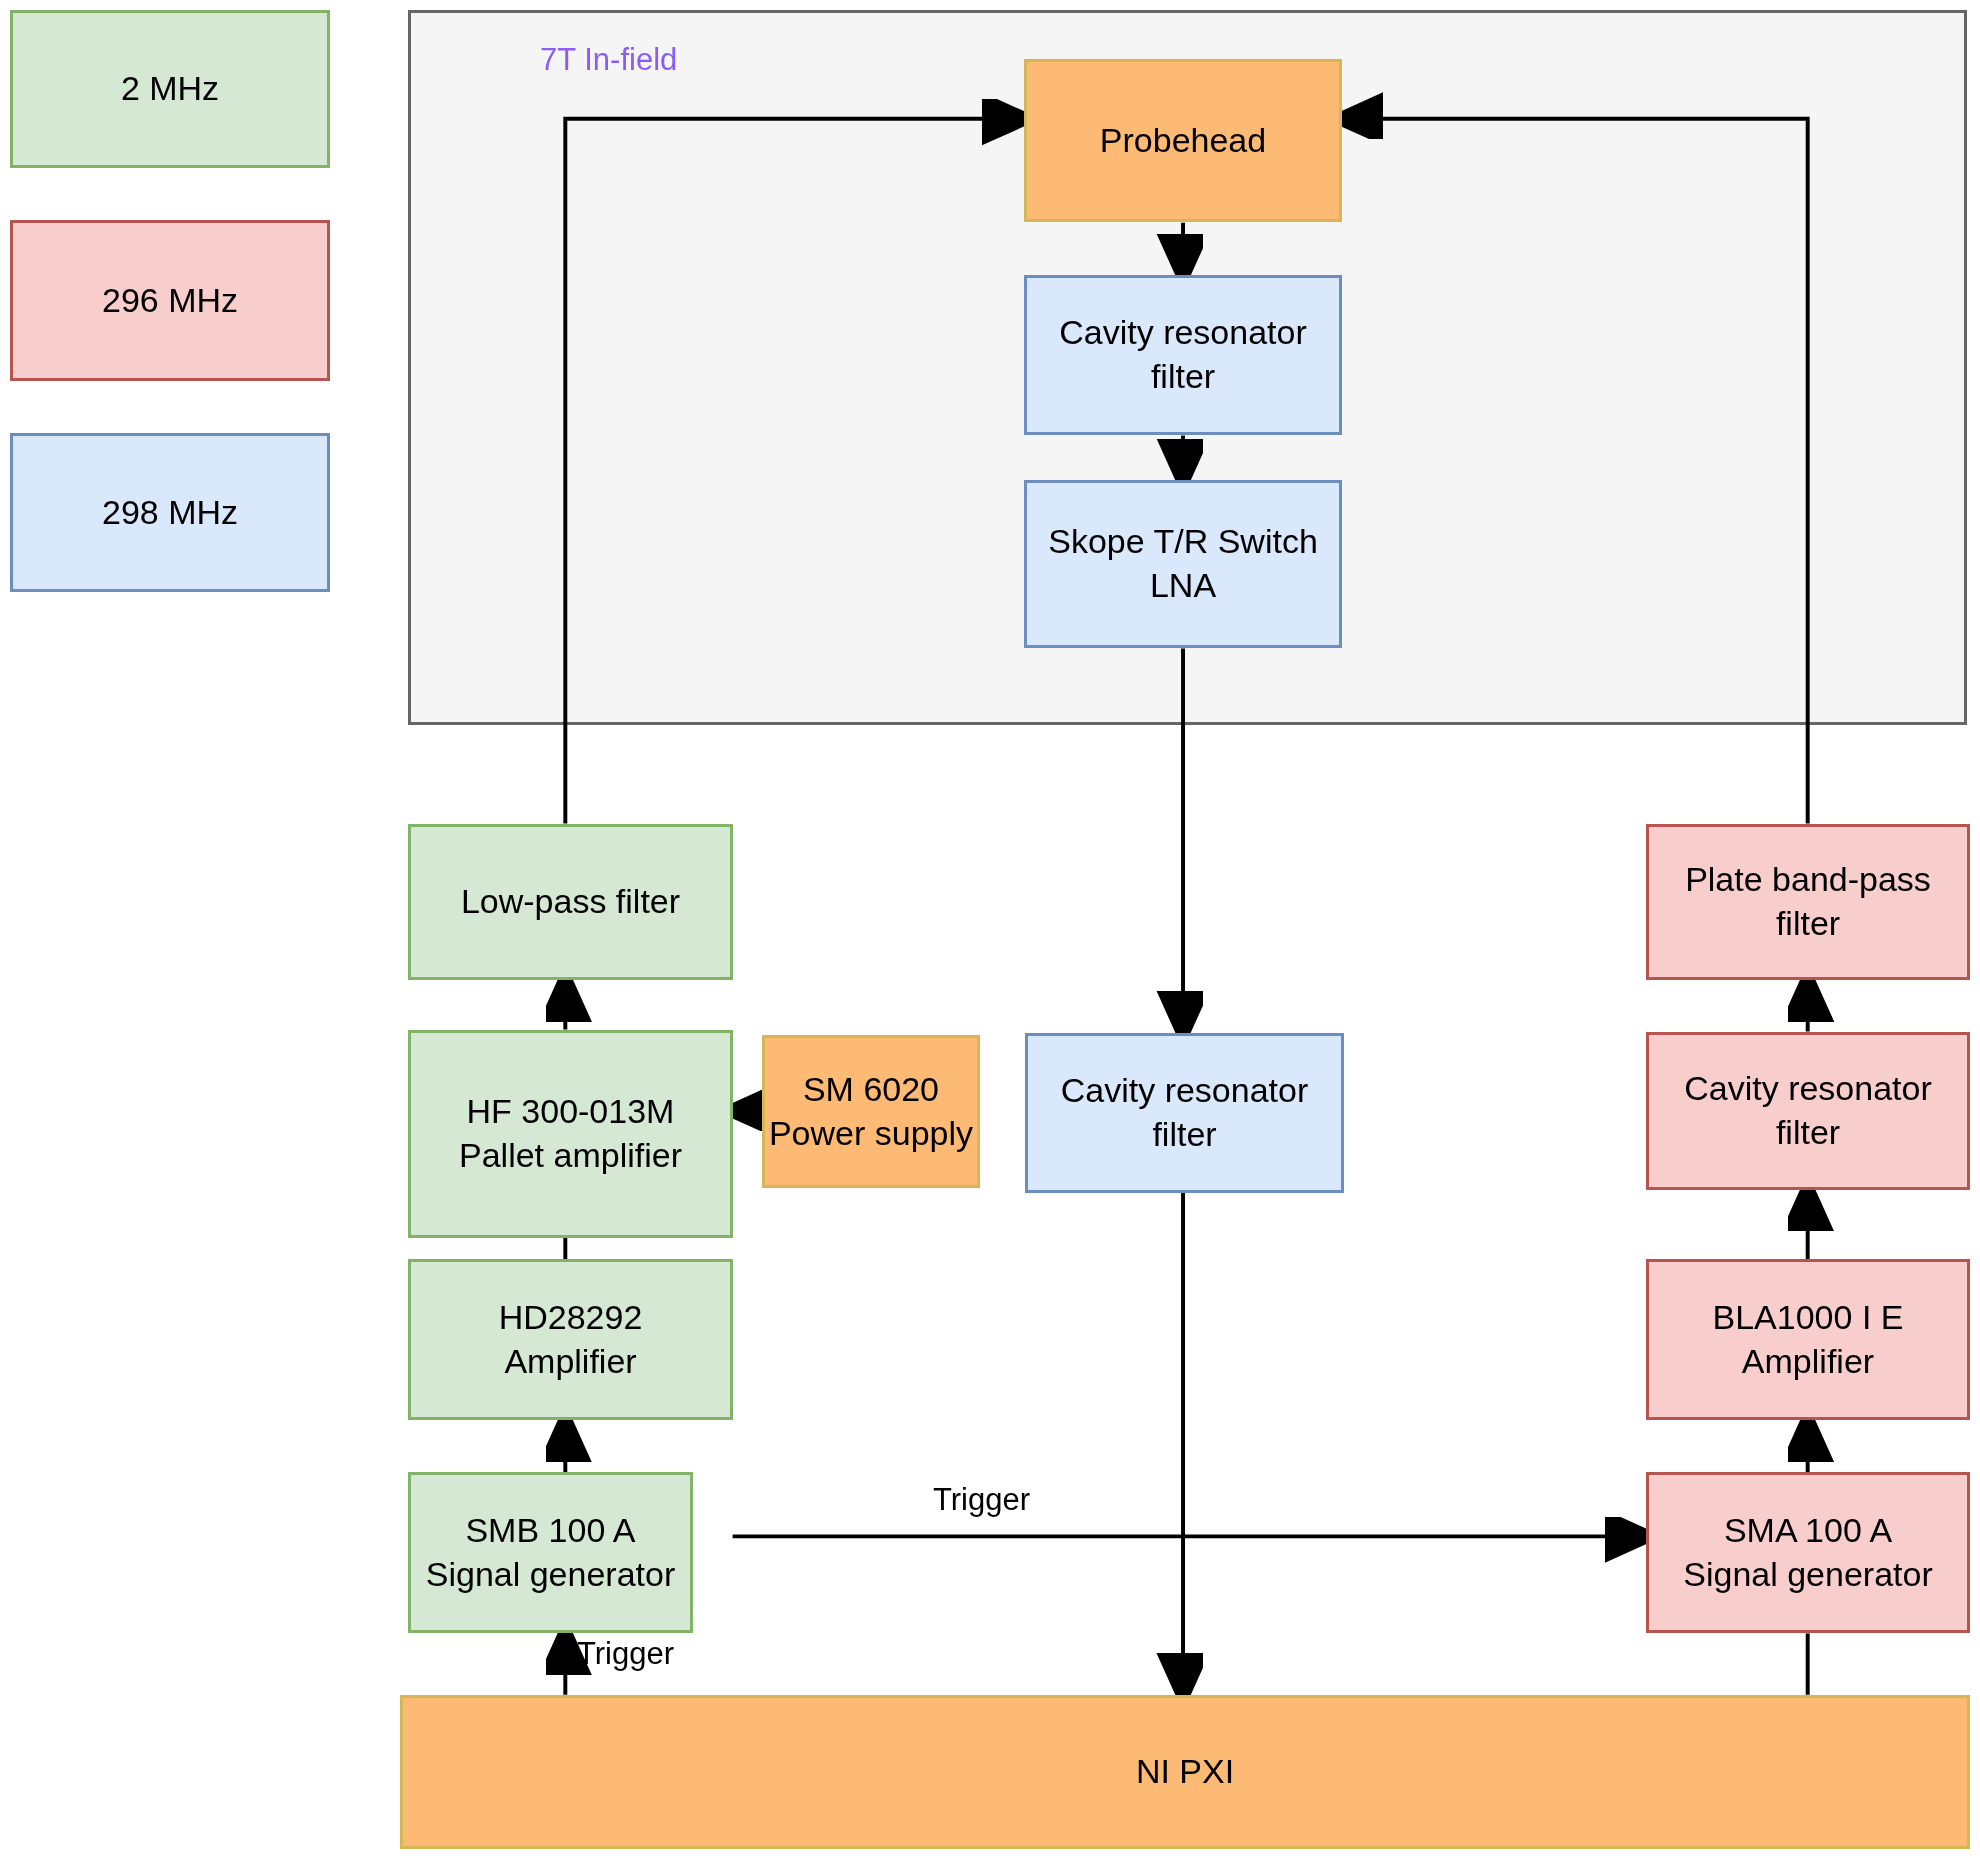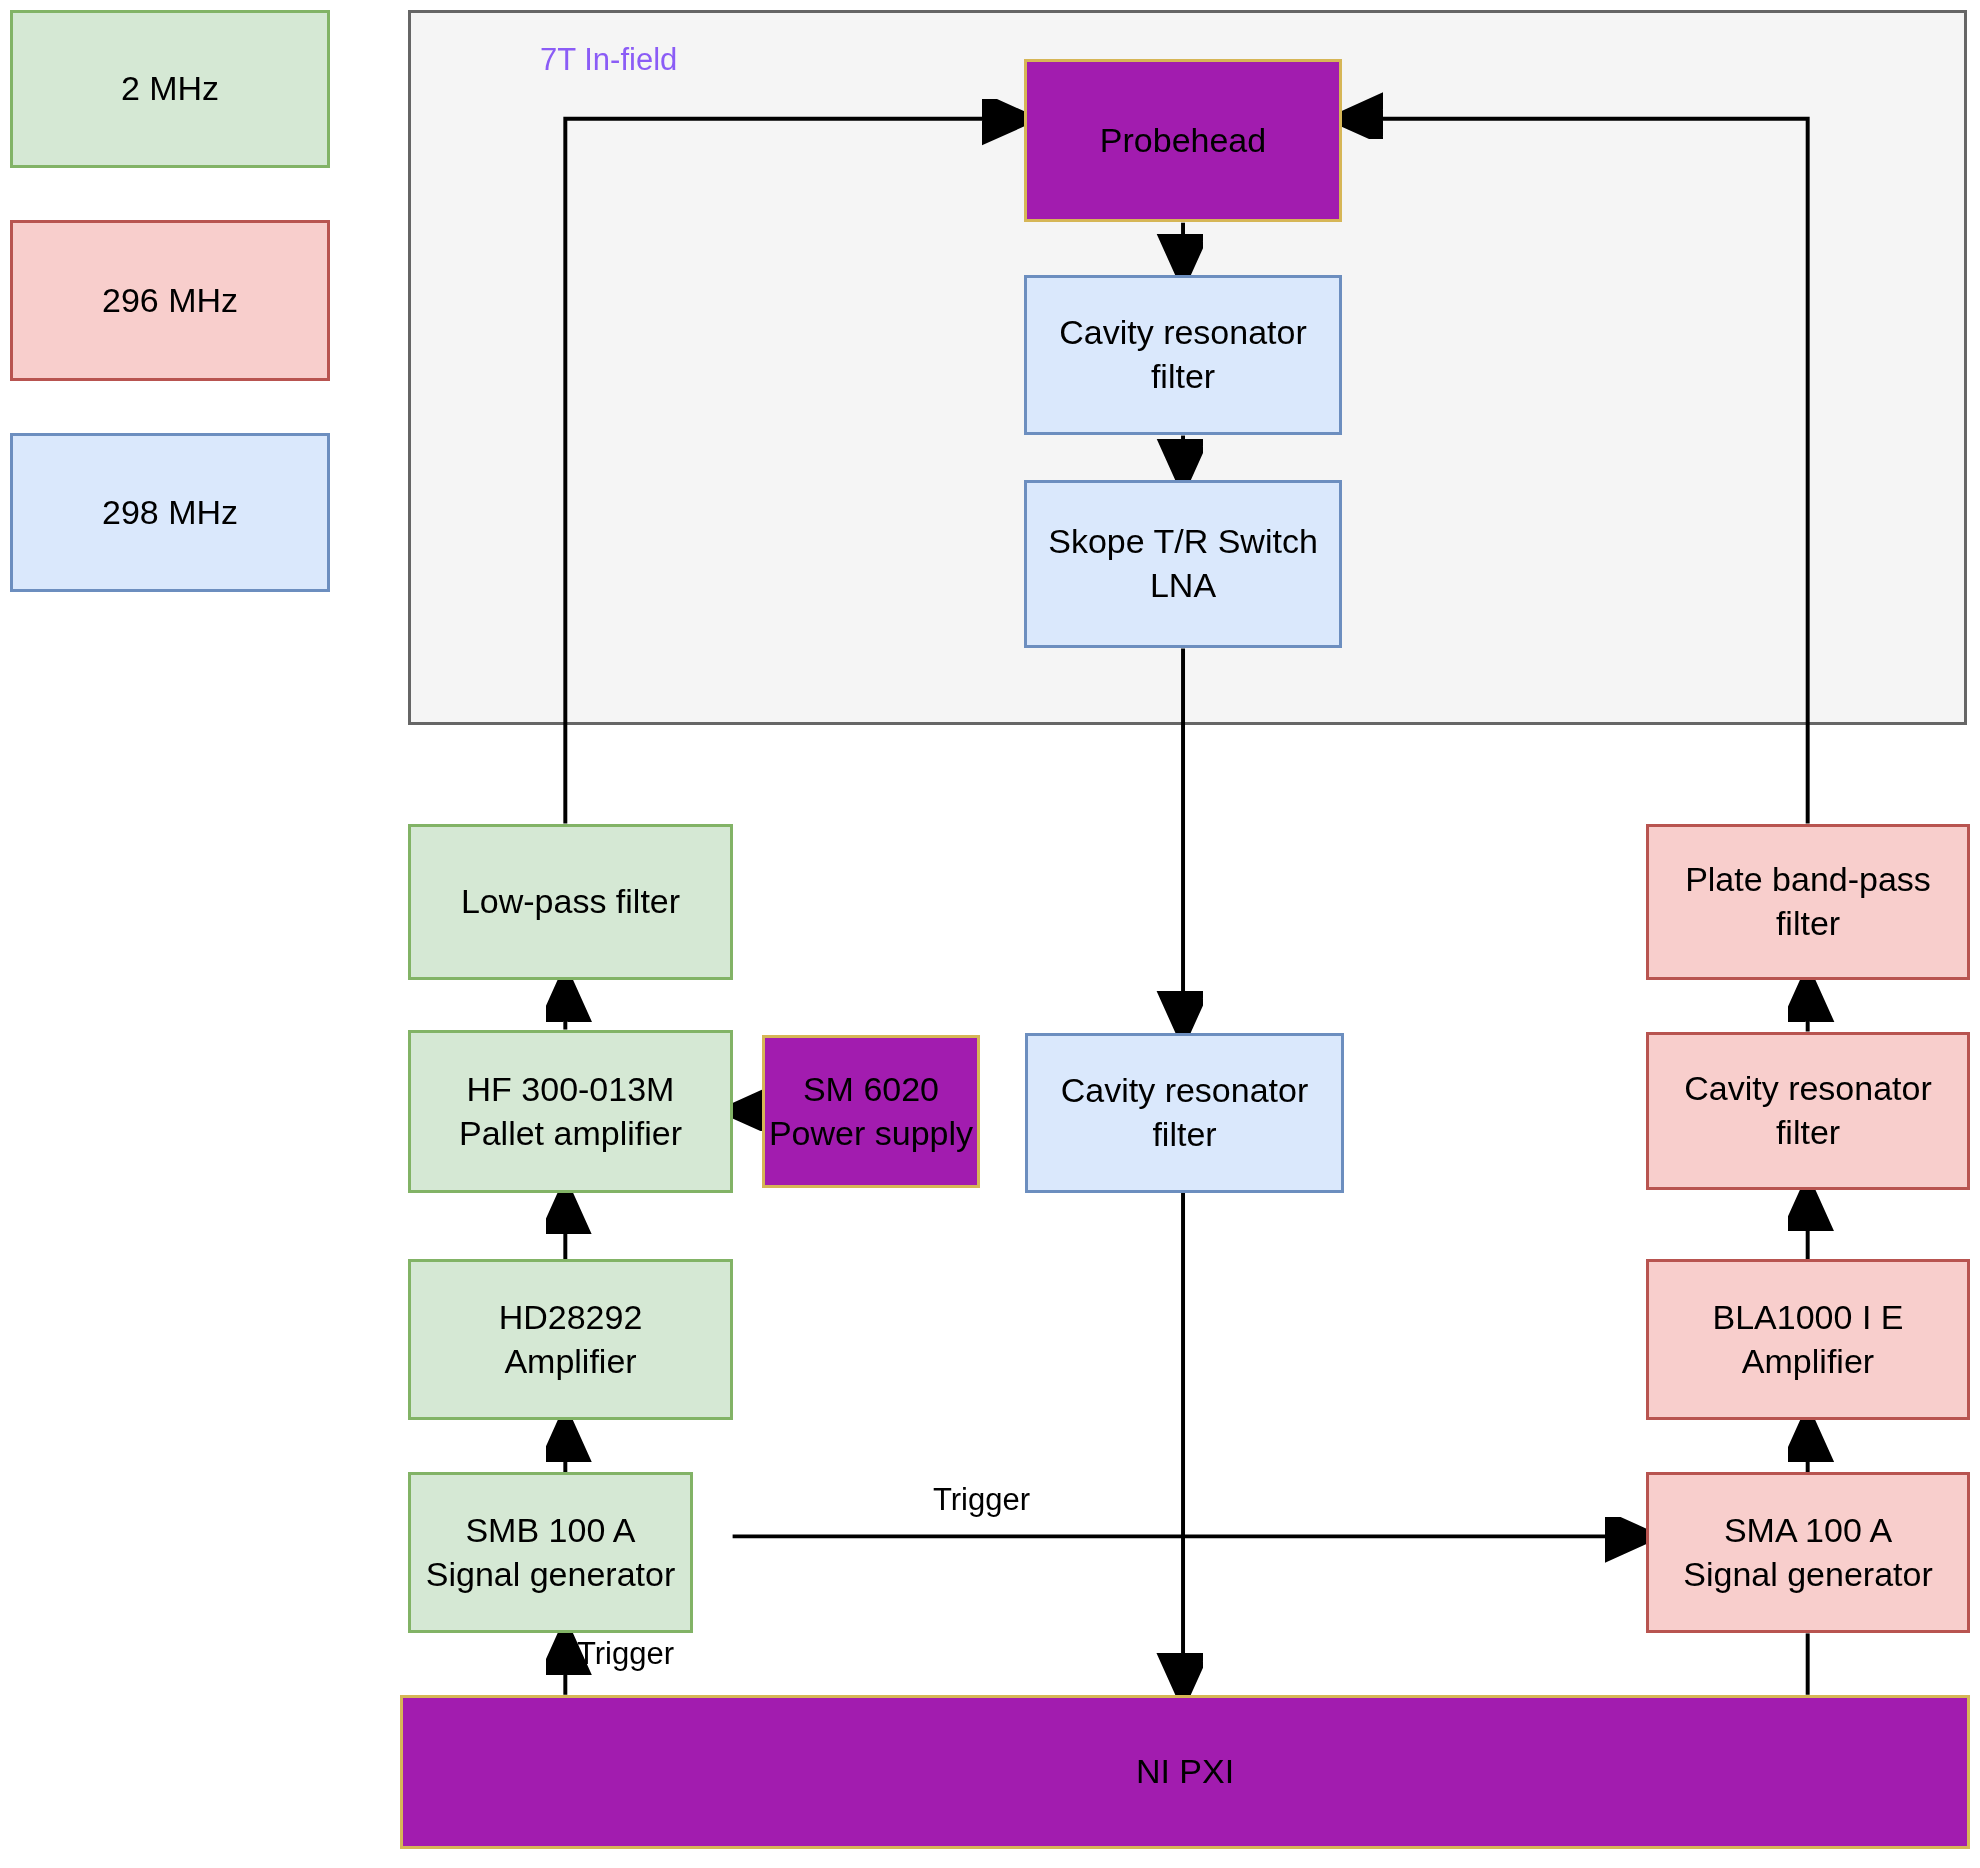--- a/index.html
+++ b/index.html
@@ -28,21 +28,21 @@
     text-align: center;
     font-size: 34px;
     line-height: 1.28;
     color: #000000;
     white-space: pre-line;
     z-index: 4;
   }
   .green  { background: #d5e8d4; border-color: #82b366; }
   .red    { background: #f8cecc; border-color: #b85450; }
   .blue   { background: #dae8fc; border-color: #6c8ebf; }
-  .yellow { background: #a21caf; border-color: #d6b656; }
+  .yellow { background: #fdba74; border-color: #d6b656; }
 
   .group-box {
     position: absolute;
     box-sizing: border-box;
     background: #f5f5f5;
     border: 3px solid #666666;
     z-index: 1;
   }
   .group-label {
     position: absolute;
@@ -130,21 +130,21 @@
 
   <div class="node yellow" style="left:1024px; top:59px; width:318px; height:163px;">Probehead</div>
 
   <div class="node blue" style="left:1024px; top:275px; width:318px; height:160px;">Cavity resonator filter</div>
 
   <div class="node blue" style="left:1024px; top:480px; width:318px; height:168px;">Skope T/R Switch
 LNA</div>
 
   <div class="node green" style="left:408px; top:824px; width:325px; height:156px;">Low-pass filter</div>
 
-  <div class="node green" style="left:408px; top:1030px; width:325px; height:163px;">HF 300-013M
+  <div class="node green" style="left:408px; top:1030px; width:325px; height:208px;">HF 300-013M
 Pallet amplifier</div>
 
   <div class="node yellow" style="left:762px; top:1035px; width:218px; height:153px;">SM 6020
 Power supply</div>
 
   <div class="node green" style="left:408px; top:1259px; width:325px; height:161px;">HD28292
 Amplifier</div>
 
   <div class="node green" style="left:408px; top:1472px; width:285px; height:161px;">SMB 100 A
 Signal generator</div>

